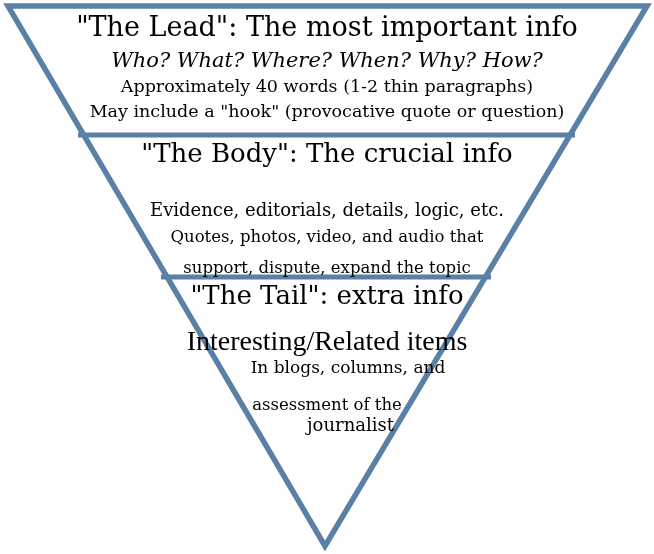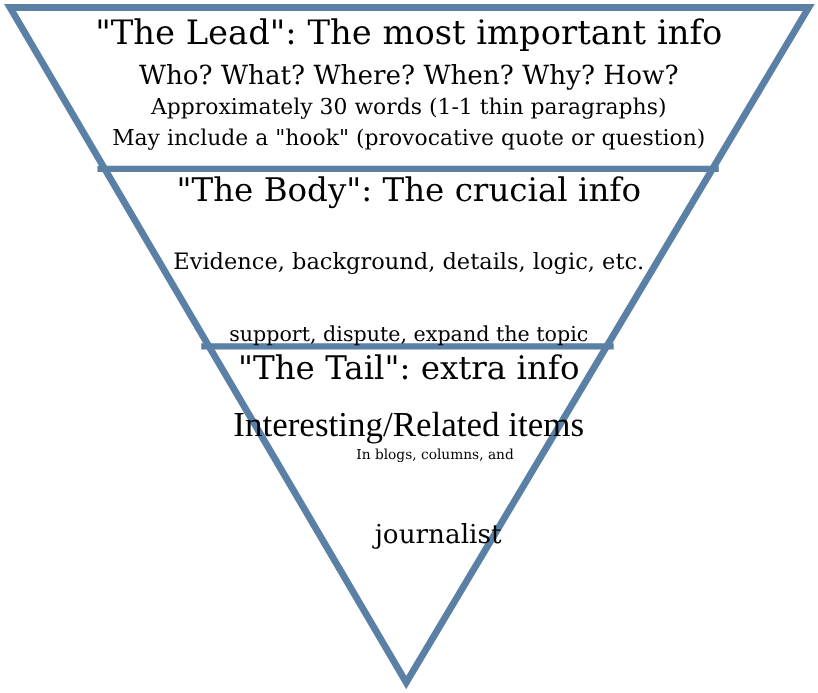--- a/index.html
+++ b/index.html
@@ -23,56 +23,58 @@
   }
   .txt {
     position: absolute;
     left: 0;
     right: 0;
     text-align: center;
     line-height: 1.15;
     white-space: nowrap;
   }
   .lead-heading { top: 11px;  font-size: 27px; }
-  .lead-l0      { top: 48px;  font-size: 21px; }
+  .lead-l0      { top: 48px;  font-size: 21px; font-style: italic; }
   .lead-l1      { top: 76px;  font-size: 17.5px; }
   .lead-l2      { top: 101px; font-size: 17.5px; }
 
   .body-heading { top: 139px; font-size: 26px; }
   .body-l0      { top: 173px; font-size: 21px; }
   .body-l1      { top: 200px; font-size: 18px; }
   .body-l2      { top: 228px; font-size: 16.5px; }
   .body-l3      { top: 259px; font-size: 16.5px; }
 
   .tail-heading { top: 281px; font-size: 26px; }
   .tail-l0      { top: 325px; font-size: 28px; font-family: Liberation Serif, serif; }
   .tail-l1      { top: 339px; font-size: 16.5px; }
-  .tail-l2      { top: 358px; font-size: 11px; padding-left: 42px; }
+  .tail-l2      { top: 358px; font-size: 17px; padding-left: 42px; }
   .tail-l3      { top: 377px; font-size: 16.5px; }
   .tail-l4      { top: 396px; font-size: 16.5px; }
-  .tail-l5      { top: 415px; font-size: 21px; margin-left: 47px; }
+  .tail-l5      { top: 415px; font-size: 18px; margin-left: 47px; }
 </style>
 </head>
 <body>
 
 <div class="stage">
 
   <svg width="654" height="554" viewBox="0 0 654 554">
     <polygon points="8,6 647,6 325,546" fill="none" stroke-width="5.5" stroke-miterlimit="20" stroke="#5b80a6"></polygon>
     <line x1="78" y1="135" x2="575" y2="135" stroke-width="5" stroke="#5b80a6"></line>
     <line x1="161" y1="277" x2="491" y2="277" stroke-width="5" stroke="#5b80a6"></line>
   </svg>
 
   <div class="txt lead-heading">"The Lead": The most important info</div>
   <div class="txt lead-l0">Who? What? Where? When? Why? How?</div>
-  <div class="txt lead-l1">Approximately 30 words (1-1 thin paragraphs)</div>
+  <div class="txt lead-l1">Approximately 40 words (1-2 thin paragraphs)</div>
   <div class="txt lead-l2">May include a "hook" (provocative quote or question)</div>
 
   <div class="txt body-heading">"The Body": The crucial info</div>
-  <div class="txt body-l1">Evidence, background, details, logic, etc.</div>
+  <div class="txt body-l1">Evidence, editorials, details, logic, etc.</div>
+  <div class="txt body-l2">Quotes, photos, video, and audio that</div>
   <div class="txt body-l3">support, dispute, expand the topic</div>
 
   <div class="txt tail-heading">"The Tail": extra info</div>
   <div class="txt tail-l0">Interesting/Related items</div>
   <div class="txt tail-l2">In blogs, columns, and</div>
+  <div class="txt tail-l4">assessment of the</div>
   <div class="txt tail-l5">journalist</div>
 
 </div>
 
 </body></html>

